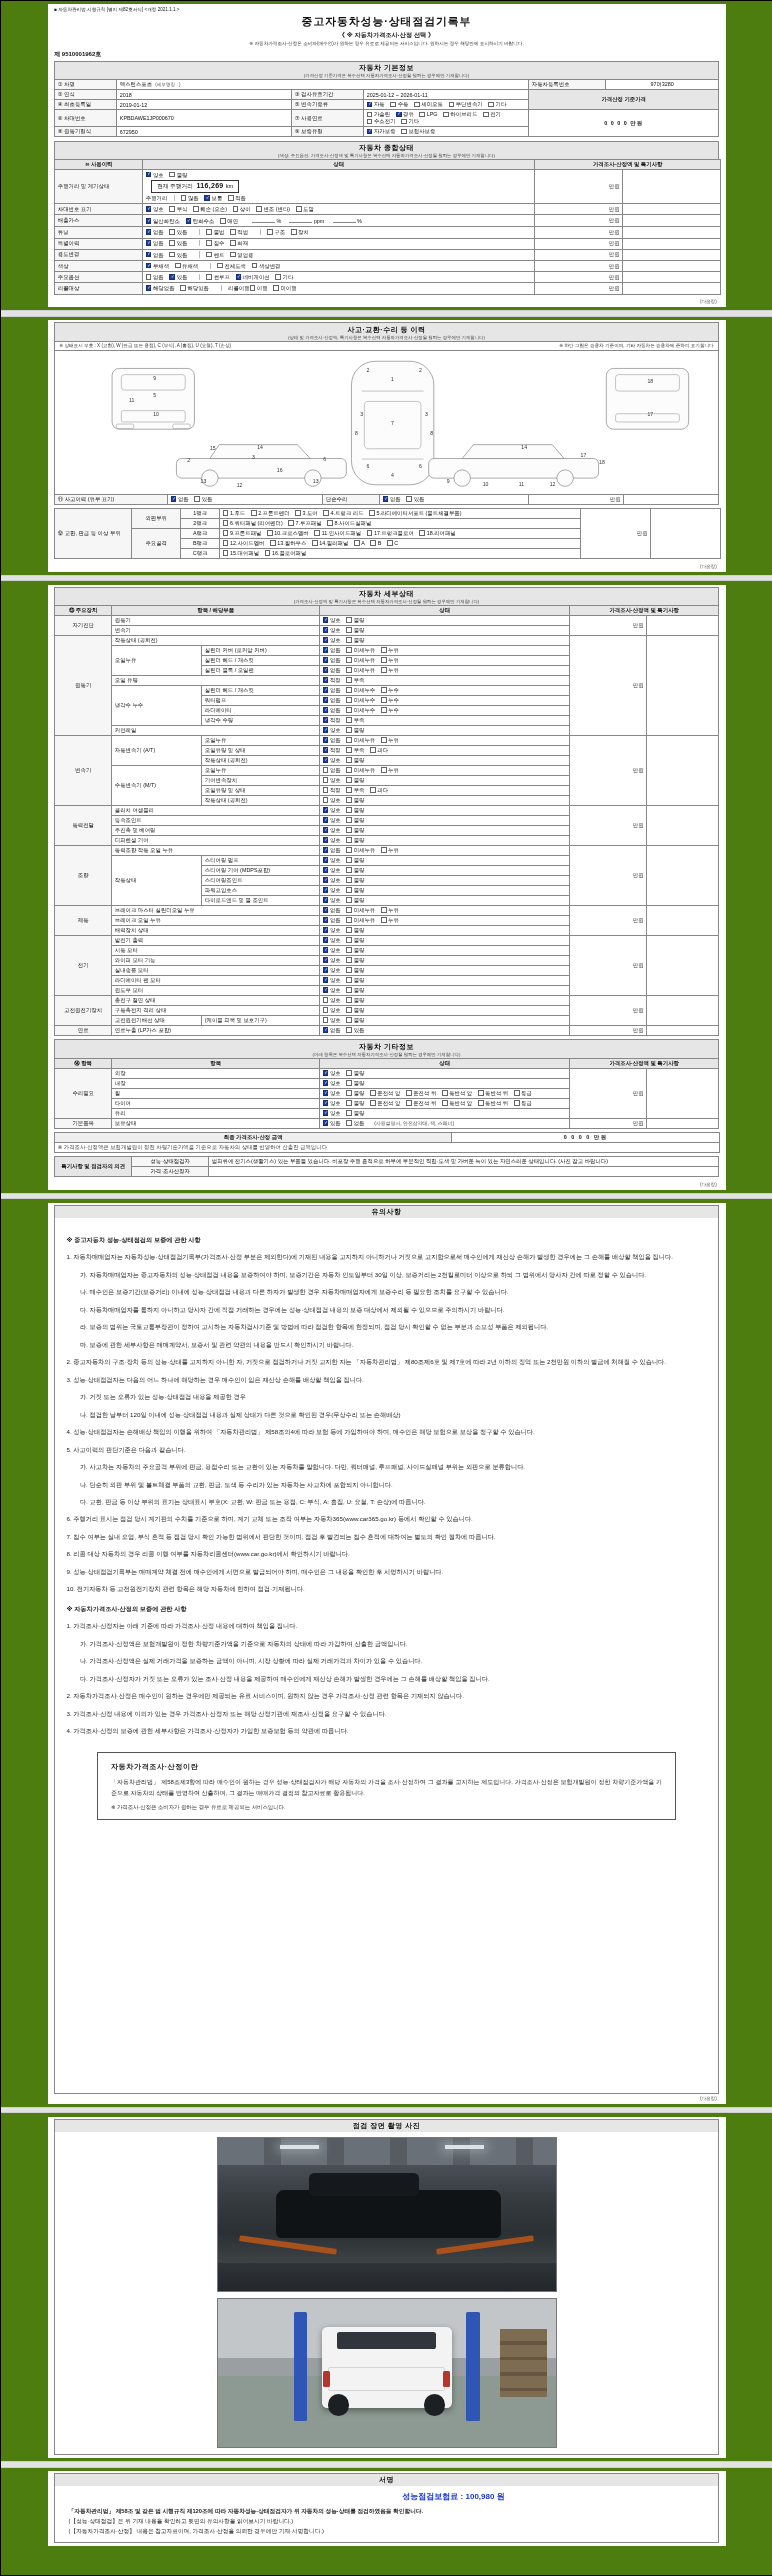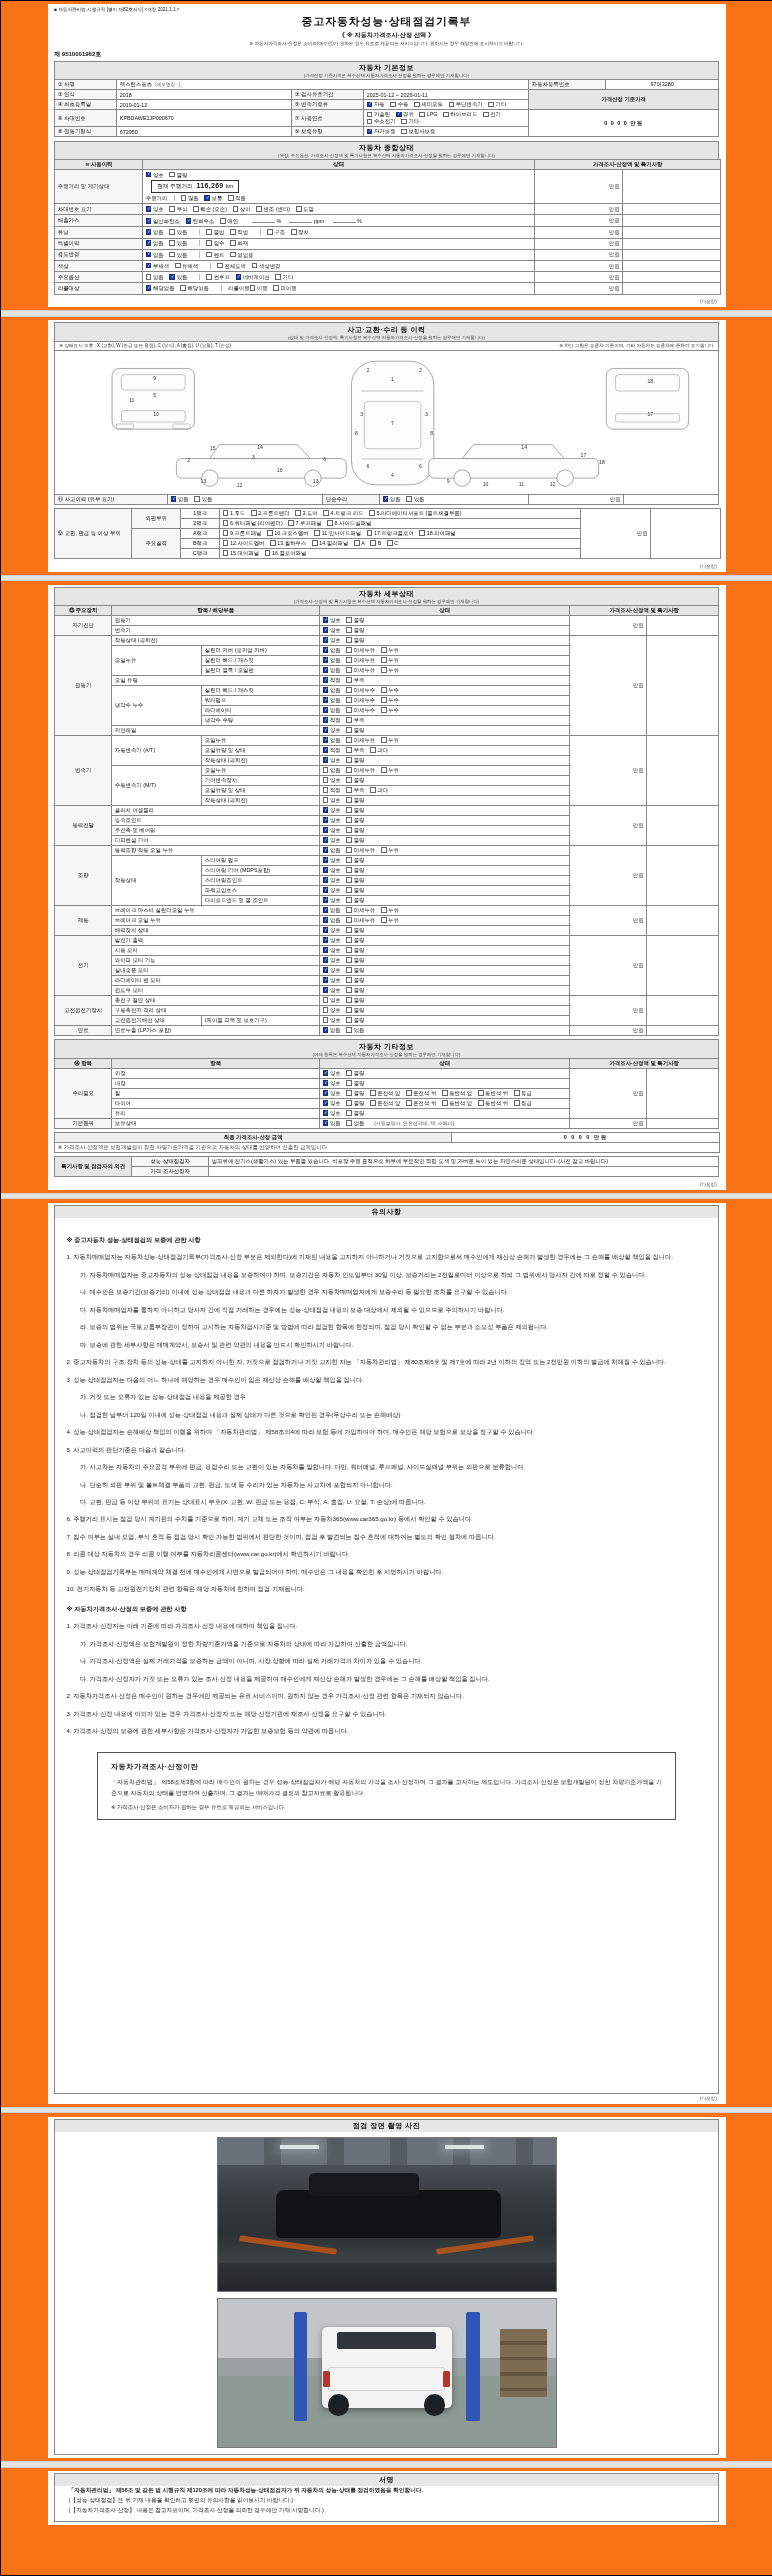--- a/index.html
+++ b/index.html
@@ -1,18 +1,18 @@
 <!DOCTYPE html>
 <html style="font-size:8.2px"><head>
 <meta charset="utf-8">
 <style>
 *{margin:0;padding:0;box-sizing:border-box}
 html,body{background:#fff}
 body{width:773px;font-family:"Liberation Sans","DejaVu Sans",sans-serif;color:#111}
-.screen{width:773px;height:2576px;border:0.5px solid #000;overflow:hidden;background:#f97316;padding-top:3.1px}
+.screen{width:773px;height:2576px;border:0.5px solid #000;overflow:hidden;background:#4d7c0f;padding-top:3.1px}
 .page{width:678px;margin:0 auto;background:#fff;padding:2.1px 6.7px 3.1px}
 .gap{height:6.7px;background:#e3e3e3;border-top:0.5px solid #cfcfcf;border-bottom:0.5px solid #cfcfcf;margin:3.1px 0}
 .next{font-size:4.6px;color:#555;text-align:right;padding:1.5px 2.1px 0}
 
 .form-ref{font-size:4.6px;color:#222;padding:1px 0 3.1px}
 .doc-title{font-size:10.8px;text-align:center;letter-spacing:1px;font-weight:bold}
 .doc-sub{font-size:6.2px;text-align:center;margin-top:1.5px;font-weight:bold}
 .doc-subnote{font-size:4.6px;text-align:center;color:#333;margin-top:1px}
 .doc-no{font-size:6px;font-weight:bold;margin:4.1px 0 2.1px}
 
@@ -785,20 +785,24 @@
     </div>
   </section>
 
   <div class="gap"></div>
 
   <section class="page">
     <div class="ttl">
       <b>서명</b>
     </div>
     <div class="sign-wrap">
+      <div class="sign-fee">
+        <span>성능점검보험료 :</span>
+        <span>100,980 원</span>
+      </div>
       <div class="sign-lines" id="sign-lines">
           <div class="sl0">「자동차관리법」 제58조 및 같은 법 시행규칙 제120조에 따라 자동차성능·상태점검자가 위 자동차의 성능·상태를 점검하였음을 확인합니다.</div>
           <div>(【성능·상태점검】은 위 기재 내용을 확인하고 뒷면의 유의사항을 읽어보시기 바랍니다.)</div>
           <div>(【자동차가격조사·산정】 내용은 참고자료이며, 가격조사·산정을 의뢰한 경우에만 기재·서명합니다.)</div>
         </div>
     </div>
   </section>
 
 </div>
 

